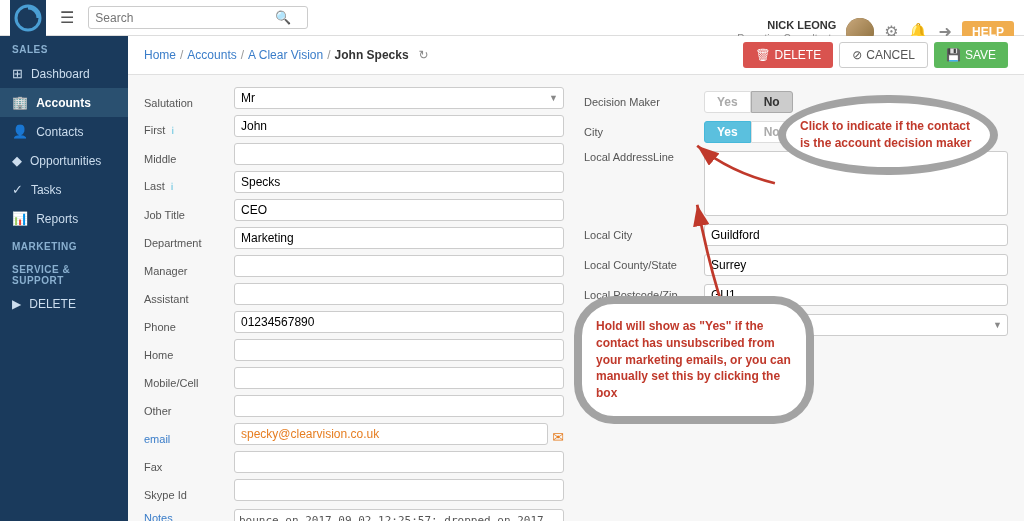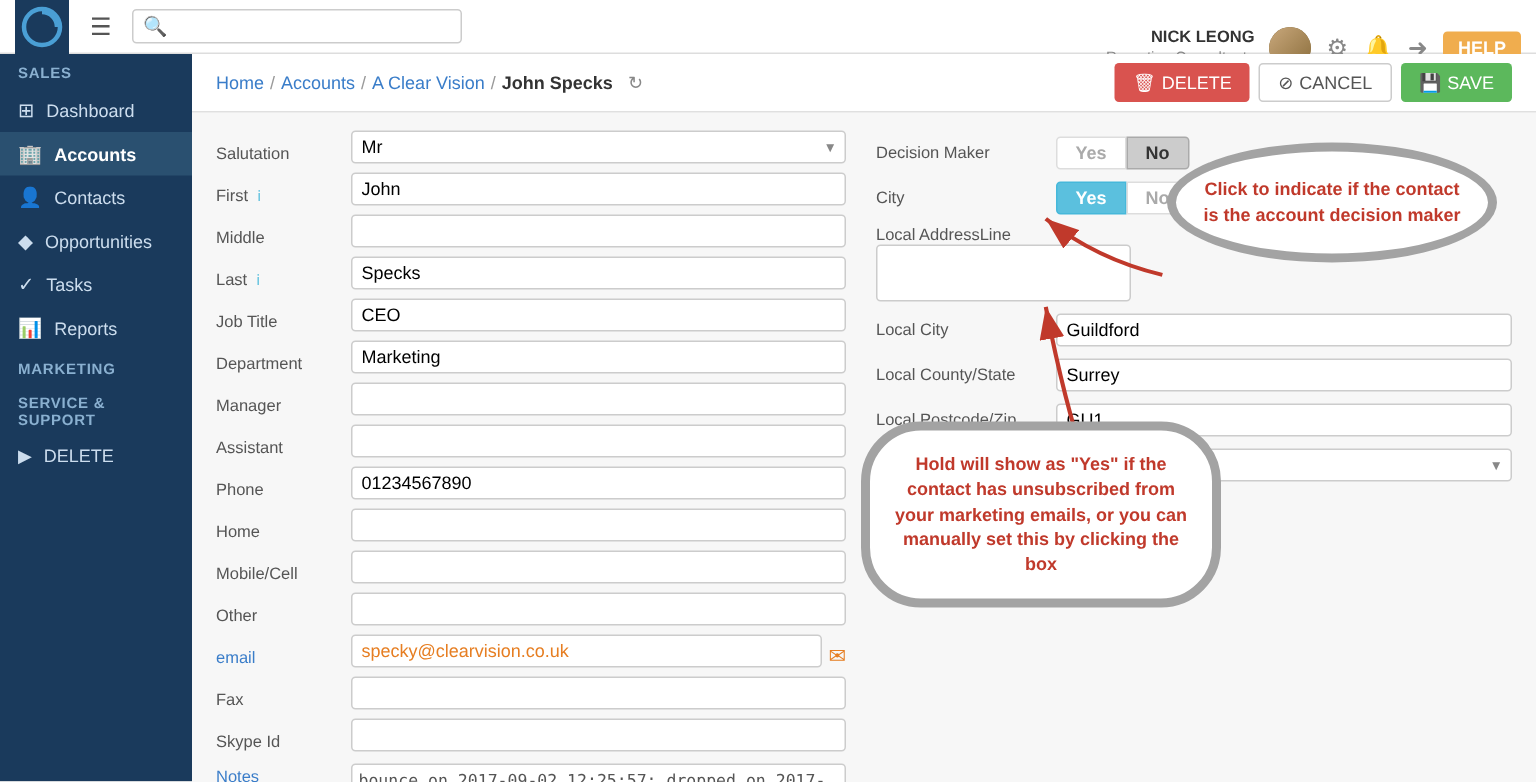--- a/index.html
+++ b/index.html
@@ -144,27 +144,27 @@
 
     
     .address-textarea {
       flex: 1; height: 65px; border: 1px solid #ccc; border-radius: 3px; font-size: 12px; padding: 4px; resize: none; background: #fff;
     }
 
     
     .callout-bubble {
       position: absolute;
       background: #fff;
-      border: 6px solid #a3a3a3;
+      border: 8px solid #a3a3a3;
       border-radius: 50%;
       padding: 10px 14px;
       font-size: 12px;
       font-weight: bold;
       color: #c0392b;
-      text-align: center;
+      text-align: left;
       line-height: 1.4;
       z-index: 10;
     }
     .callout1 {
       top: 8px; right: 10px;
       width: 220px; height: 80px;
       display: flex; align-items: center; justify-content: center;
     }
     .callout2 {
       bottom: 60px; right: 10px;
@@ -189,20 +189,21 @@
 
 <div class="top-bar">
   <div class="logo">
     <svg width="28" height="28" viewBox="0 0 28 28">
       <circle cx="14" cy="14" r="12" fill="none" stroke="#4a9fd5" stroke-width="3"></circle>
       <path d="M14 4 A10 10 0 0 1 24 14" stroke="#4a9fd5" stroke-width="3" fill="none"></path>
     </svg>
   </div>
   <span class="hamburger">☰</span>
   <div class="search-box">
+    <input type="text" placeholder="Search" style="">
     <span class="search-icon">🔍</span>
   </div>
   <div class="top-bar-right">
     <div class="user-name">
       <div class="name">NICK LEONG</div>
       <div class="company">Reporting Consultants</div>
     </div>
     <div class="avatar">
       <div class="avatar-img"></div>
     </div>
@@ -404,21 +405,21 @@
         </div>
 
         <div class="right-row">
           <label class="right-label">City</label>
           <div class="toggle-group">
             <button class="toggle-btn left active-yes">Yes</button>
             <button class="toggle-btn right inactive">No</button>
           </div>
         </div>
 
-        <div class="right-row" style="align-items:flex-start; margin-top:8px;flex-direction:column;">
+        <div class="right-row" style="align-items:flex-start; margin-top:8px;">
           <label class="right-label">Local AddressLine</label>
           <textarea class="address-textarea" style=""></textarea>
         </div>
 
         <div class="right-row">
           <label class="right-label">Local City</label>
           <input class="form-control" type="text" value="Guildford" style="">
         </div>
 
         <div class="right-row">

